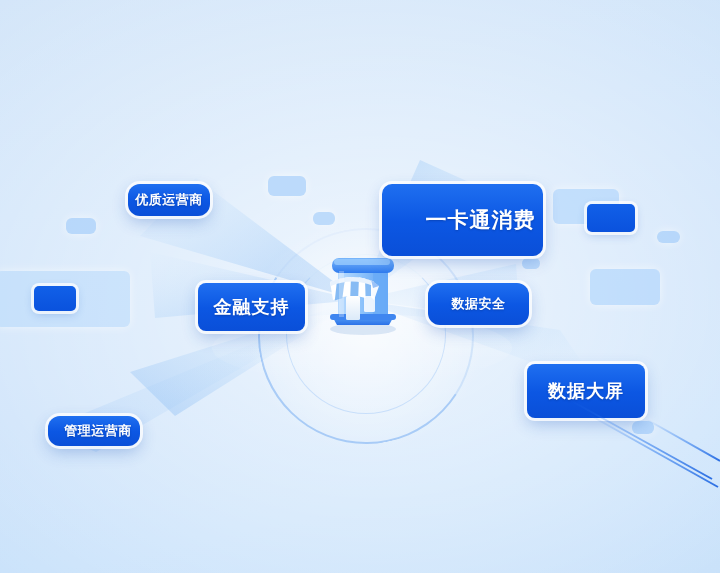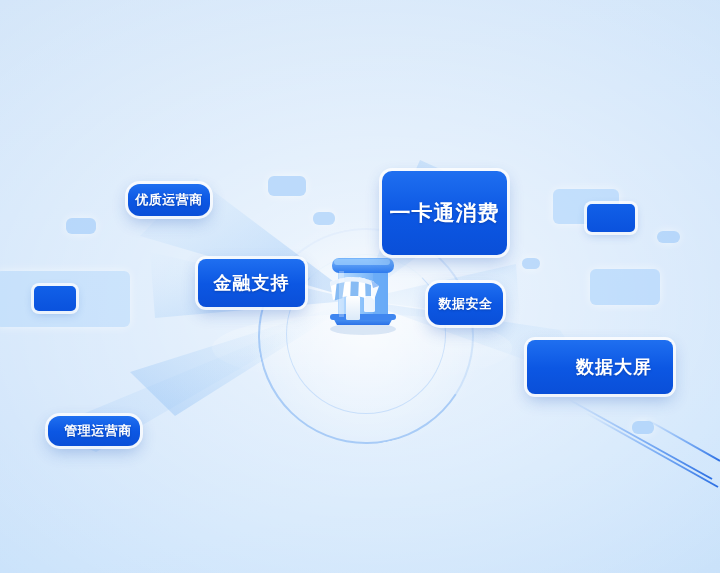--- a/index.html
+++ b/index.html
@@ -81,28 +81,28 @@
     color: #ffffff;
     font-weight: bold;
     letter-spacing: 1px;
     background: linear-gradient(180deg, #1f6ff0 0%, #0c57e3 52%, #0a4fd8 100%);
     border-radius: 8px;
     box-shadow: 0 0 0 3px rgba(255,255,255,0.80), 0 6px 16px rgba(26,84,186,0.30);
     text-shadow: 0 1px 2px rgba(8,46,130,0.45);
     white-space: nowrap;
   }
   .card.lg { font-size: 21px; border-radius: 10px; }
-  .card.md { font-size: 18px; border-radius: 8px; }
+  .card.md { font-size: 18px; border-radius: 8px; margin-top: 24px; }
   .card.sm { font-size: 13px; border-radius: 12px; letter-spacing: 0.5px; text-align: center; }
 
   
-  #card-yikatong   { left: 382px; top: 171px; width: 125px; height: 84px; }
+  #card-yikatong   { left: 382px; top: 184px; width: 125px; height: 72px; padding-left: 36px; }
   #card-jinrong    { left: 198px; top: 259px; width: 107px; height: 48px; }
-  #card-dapingmu   { left: 527px; top: 340px; width: 118px; height: 54px; padding-left: 28px; }
-  #card-anquan     { left: 428px; top: 283px; width: 75px; height: 42px; }
+  #card-dapingmu   { left: 527px; top: 340px; width: 118px; height: 54px; }
+  #card-anquan     { left: 428px; top: 283px; width: 101px; height: 42px; }
   #card-youzhi     { left: 128px; top: 184px; width: 82px; height: 32px; }
   #card-shebei     { left: 148px; top: 359px; width: 82px; height: 32px; }
   #card-guanli     { left: 48px;  top: 416px; width: 84px; height: 30px; padding-left: 8px; }
 
   
   #shop { position: absolute; left: 316px; top: 244px; width: 92px; height: 92px; }
 
   
   #center-title {
     position: absolute;

